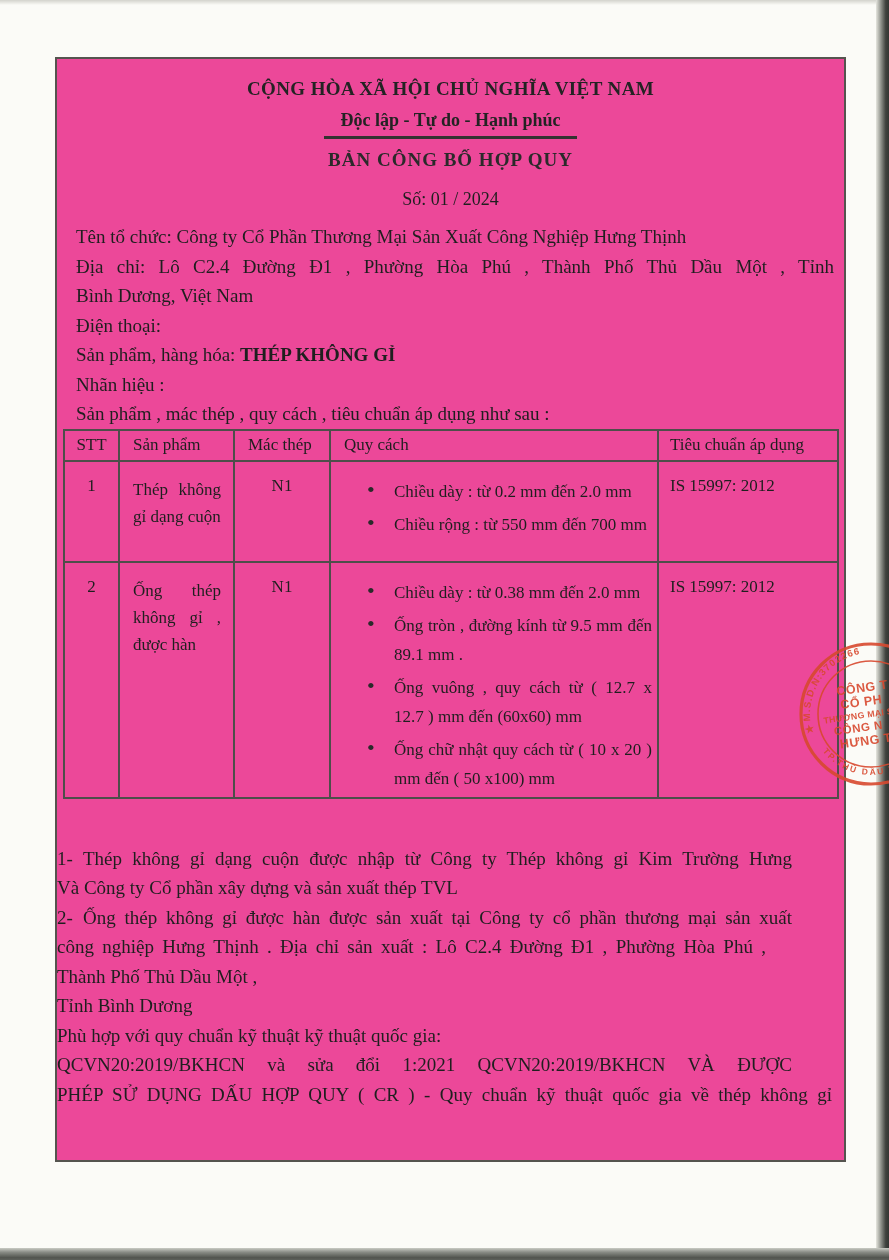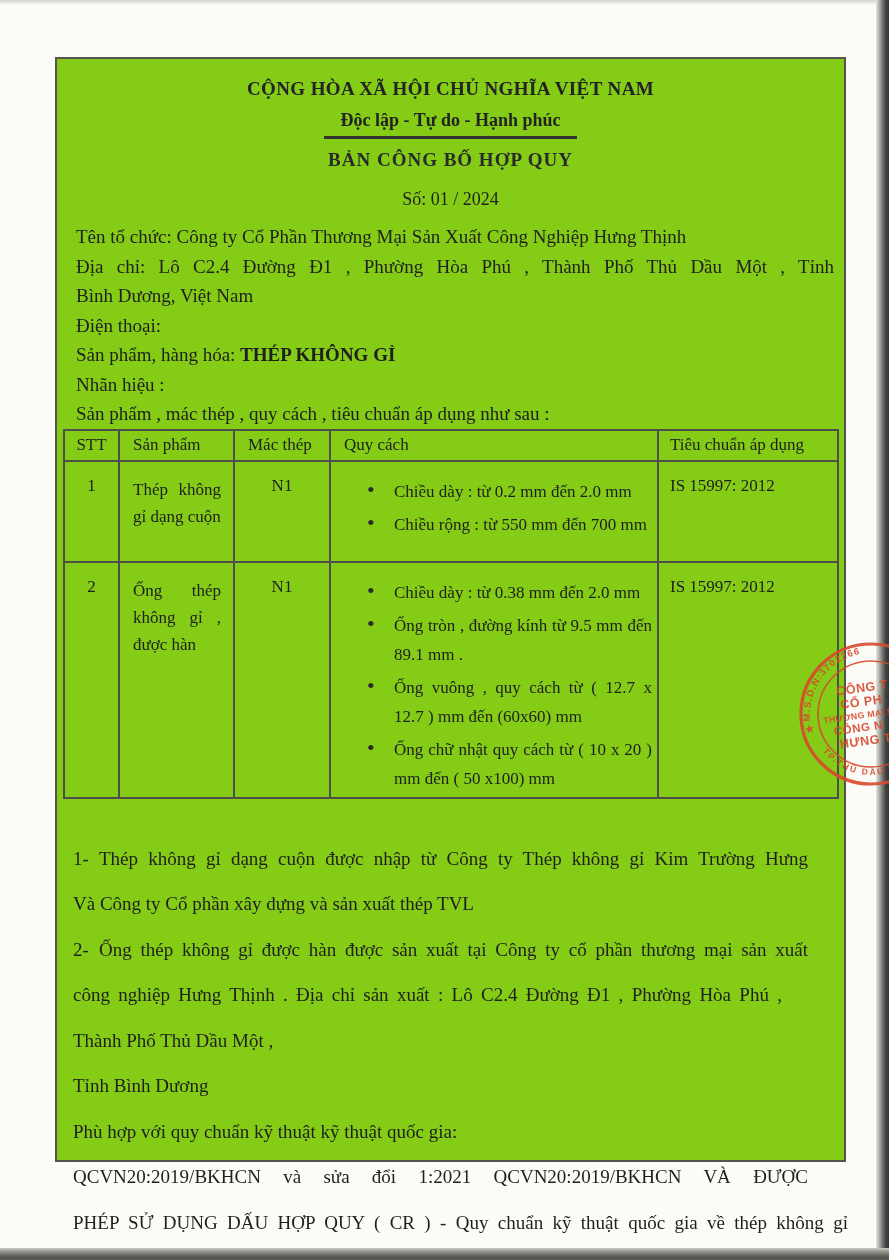--- a/index.html
+++ b/index.html
@@ -21,21 +21,21 @@
     background:linear-gradient(to right, #e6e6df 0%, #8b8e87 40%, #3f423e 75%, #343733 100%);
   }
   .scan-bottom {
     position:absolute; left:0; bottom:0; width:100%; height:12px;
     background:linear-gradient(to bottom, #c9cbc4 0%, #898c85 35%, #52554f 80%, #5d605a 100%);
   }
   
   .page-frame {
     position:absolute; left:55px; top:57px; width:791px; height:1105px;
     border:2px solid #55544f;
-    background:#84cc16;
+    background:#ec4899;
   }
   .doc-header { text-align:center; padding-top:17px; }
   .republic {
     font-size:19px; font-weight:bold; letter-spacing:.4px; line-height:26px; color:#232323;
   }
   .motto-wrap { margin-top:5px; line-height:26px; }
   .motto {
     display:inline-block; font-size:18px; font-weight:bold; color:#232323;
     border-bottom:3px solid #333330; padding:0 16px 3px 16px;
   }
@@ -71,21 +71,21 @@
     position:relative; padding-left:27px; margin-bottom:4px;
     text-align:justify; line-height:29px;
   }
   .bullet::before {
     content:"\2022"; position:absolute; left:0; top:-2px; font-size:22px; color:#2a2a2a;
   }
   tr.row-1 td { height:101px; }
   tr.row-2 td { height:232px; }
 
   .notes { margin-top:45px; font-size:19px; line-height:29.5px; }
-  .notes p { margin:16px; }
+  .notes p { margin:0; }
   .n-item1-l1 { margin-left:45px; width:735px; text-align:justify; text-align-last:justify; }
   .n-item1-l2 { margin-left:31px; }
   .n-item2-l1 { margin-left:45px; width:735px; text-align:justify; text-align-last:justify; }
   .n-item2-cont { margin-left:71px; width:709px; text-align:justify; text-align-last:justify; }
   .n-item2-last { margin-left:71px; }
   .n-province { margin-left:31px; }
   .n-intro { margin-left:31px; }
   .n-qcvn-l1 { margin-left:45px; width:735px; text-align:justify; text-align-last:justify; }
   .n-qcvn-l2 { margin-left:5px; width:775px; text-align:justify; text-align-last:justify; }
   .marker { display:inline-block; min-width:26px; }

